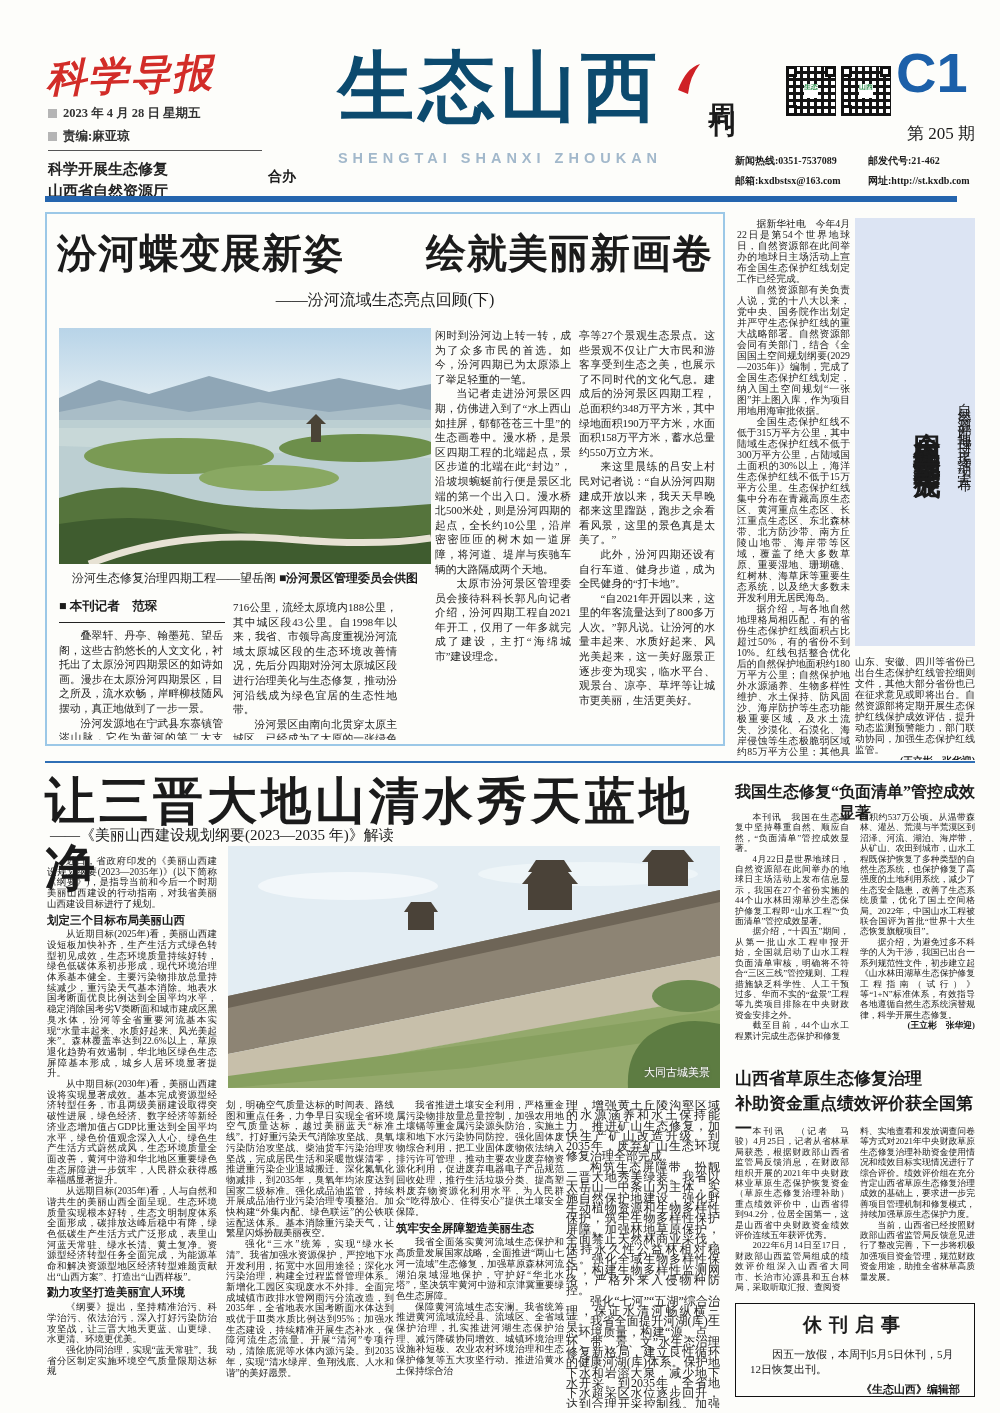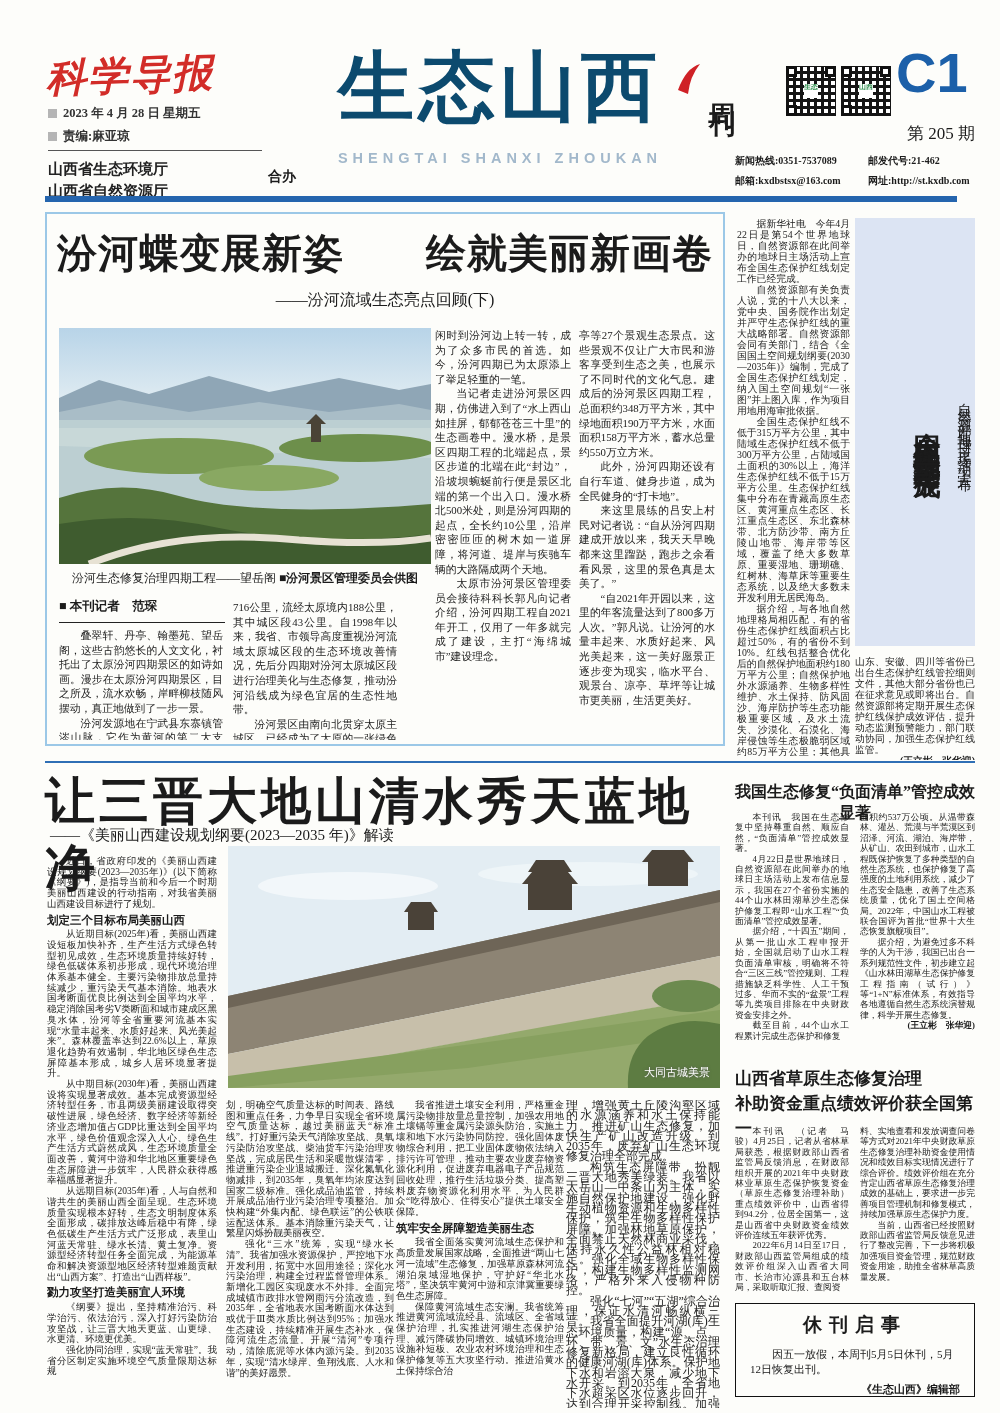--- a/index.html
+++ b/index.html
@@ -103,21 +103,21 @@
     <span class="sq"></span>
     <span>2023 年 4 月 28 日  星期五</span>
   </div>
   <div class="abs hdr-row" id="row-editor">
     <span class="sq"></span>
     <span>责编:麻亚琼</span>
   </div>
   <div class="abs" id="hdr-line"></div>
 
   <div class="abs" id="cohost">
-    <div>山西省生态环境厅</div>
+    <div>科学开展生态修复</div>
     <div>山西省自然资源厅</div>
   </div>
   <div class="abs" id="heban">合办</div>
 
   <div class="abs" id="mast-title">生态山西</div>
   <div class="abs" id="mast-pinyin">SHENGTAI SHANXI ZHOUKAN</div>
 
   <svg class="abs" id="flourish" width="26" height="40" viewBox="0 0 26 40">
     <path d="M2,30 Q10,8 24,4 Q14,16 12,34 Z" fill="#cf2126"></path>
   </svg>
@@ -187,29 +187,29 @@
         <p class="cont">716公里，流经太原境内188公里，其中城区段43公里。自1998年以来，我省、市领导高度重视汾河流域太原城区段的生态环境改善情况，先后分四期对汾河太原城区段进行治理美化与生态修复，推动汾河沿线成为绿色宜居的生态性地带。</p>
         <p>汾河景区由南向北贯穿太原主城区，已经成为了太原的一张绿色名片，</p>
       </div>
     <div class="abs col just fh-col" id="fh-col3">
         <p class="cont">闲时到汾河边上转一转，成为了众多市民的首选。如今，汾河四期已为太原添上了举足轻重的一笔。</p>
         <p>当记者走进汾河景区四期，仿佛进入到了“水上西山如挂屏，郁郁苍苍三十里”的生态画卷中。漫水桥，是景区四期工程的北端起点，景区步道的北端在此“封边”，沿坡坝蜿蜒前行便是景区北端的第一个出入口。漫水桥北500米处，则是汾河四期的起点，全长约10公里，沿岸密密匝匝的树木如一道屏障，将河道、堤岸与疾驰车辆的大路隔成两个天地。</p>
         <p>太原市汾河景区管理委员会接待科科长郭凡向记者介绍，汾河四期工程自2021年开工，仅用了一年多就完成了建设，主打“海绵城市”建设理念。</p>
       </div>
     <div class="abs col just fh-col" id="fh-col4">
         <p class="cont">亭等27个景观生态景点。这些景观不仅让广大市民和游客享受到生态之美，也展示了不同时代的文化气息。建成后的汾河景区四期工程，总面积约348万平方米，其中绿地面积190万平方米，水面面积158万平方米，蓄水总量约550万立方米。</p>
+        <p>来这里晨练的吕安上村民对记者说：“自从汾河四期建成开放以来，我天天早晚都来这里蹓跶，跑步之余看看风景，这里的景色真是太美了。”</p>
         <p>此外，汾河四期还设有自行车道、健身步道，成为全民健身的“打卡地”。</p>
-        <p>来这里晨练的吕安上村民对记者说：“自从汾河四期建成开放以来，我天天早晚都来这里蹓跶，跑步之余看看风景，这里的景色真是太美了。”</p>
         <p>“自2021年开园以来，这里的年客流量达到了800多万人次。”郭凡说。让汾河的水量丰起来、水质好起来、风光美起来，这一美好愿景正逐步变为现实，临水平台、观景台、凉亭、草坪等让城市更美丽，生活更美好。</p>
       </div>
   </section>
 
   <div class="abs col just" id="rl-col1">
       <p>据新华社电　今年4月22日是第54个世界地球日，自然资源部在此间举办的地球日主场活动上宣布全国生态保护红线划定工作已经完成。</p>
-      <p>自然资源部有关负责人说，党的十八大以来，党中央、国务院作出划定并严守生态保护红线的重大战略部署。自然资源部会同有关部门，结合《全国国土空间规划纲要(2030—2035年)》编制，完成了全国生态保护红线划定，纳入国土空间规划“一张图”并上图入库，作为项目用地用海审批依据。</p>
+      <p>自然资源部有关负责人说，党的十八大以来，党中央、国务院作出划定并严守生态保护红线的重大战略部署。自然资源部会同有关部门，结合《全国国土空间规划纲要(2029—2035年)》编制，完成了全国生态保护红线划定，纳入国土空间规划“一张图”并上图入库，作为项目用地用海审批依据。</p>
       <p>全国生态保护红线不低于315万平方公里，其中陆域生态保护红线不低于300万平方公里，占陆域国土面积的30%以上，海洋生态保护红线不低于15万平方公里。生态保护红线集中分布在青藏高原生态区、黄河重点生态区、长江重点生态区、东北森林带、北方防沙带、南方丘陵山地带、海岸带等区域，覆盖了绝大多数草原、重要湿地、珊瑚礁、红树林、海草床等重要生态系统，以及绝大多数未开发利用无居民海岛。</p>
       <p>据介绍，与各地自然地理格局相匹配，有的省份生态保护红线面积占比超过50%，有的省份不到10%。红线包括整合优化后的自然保护地面积约180万平方公里；自然保护地外水源涵养、生物多样性维护、水土保持、防风固沙、海岸防护等生态功能极重要区域，及水土流失、沙漠化、石漠化、海岸侵蚀等生态极脆弱区域约85万平方公里；其他具有潜在重要生态价值的区域约50万平方公里。</p>
     </div>
 
   <div class="abs" id="rl-block">
     <div id="rl-kicker">自然资源部在地球日主场活动上宣布</div>
     <div id="rl-headline">全国生态保护红线划定工作完成</div>
   </div>
 
   <div class="abs col just" id="rl-col2">

